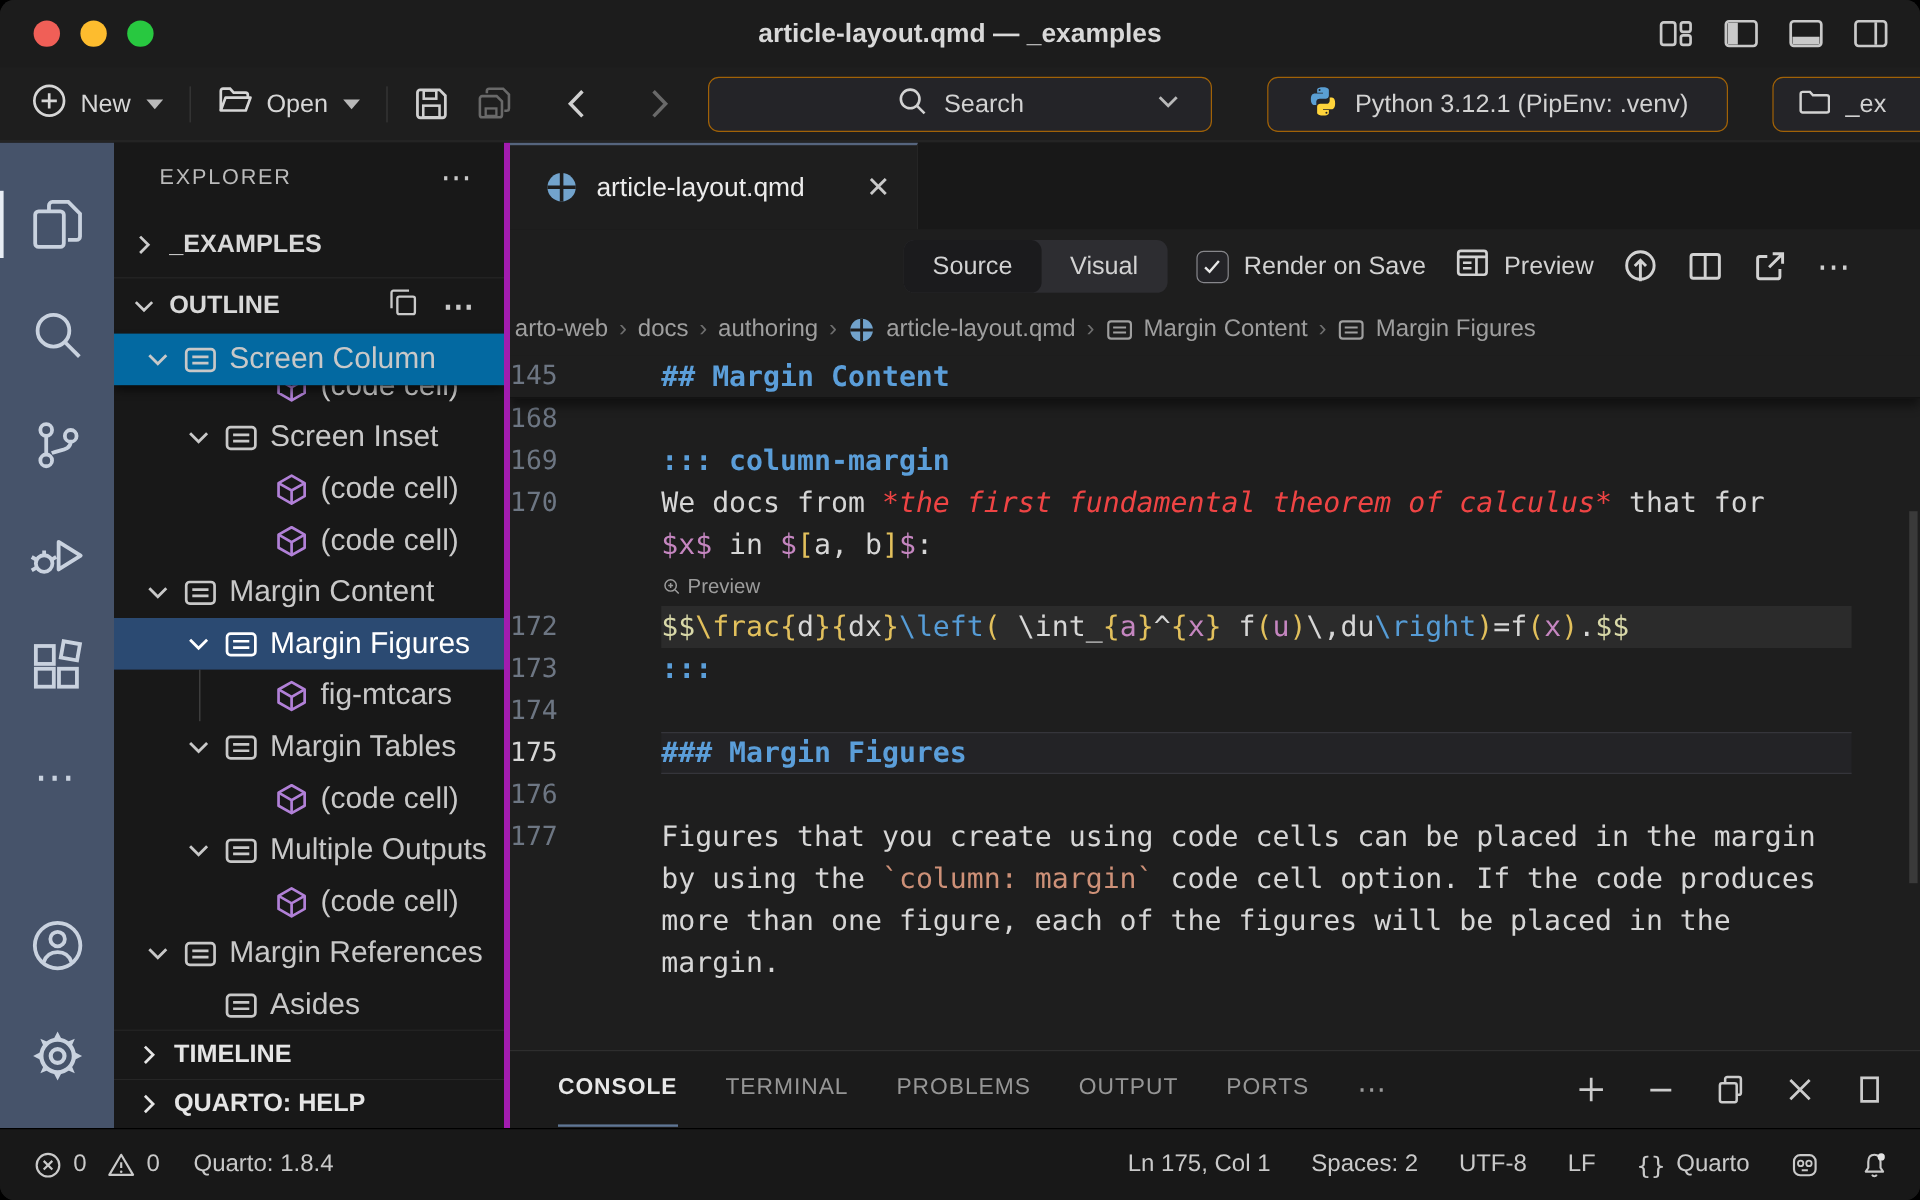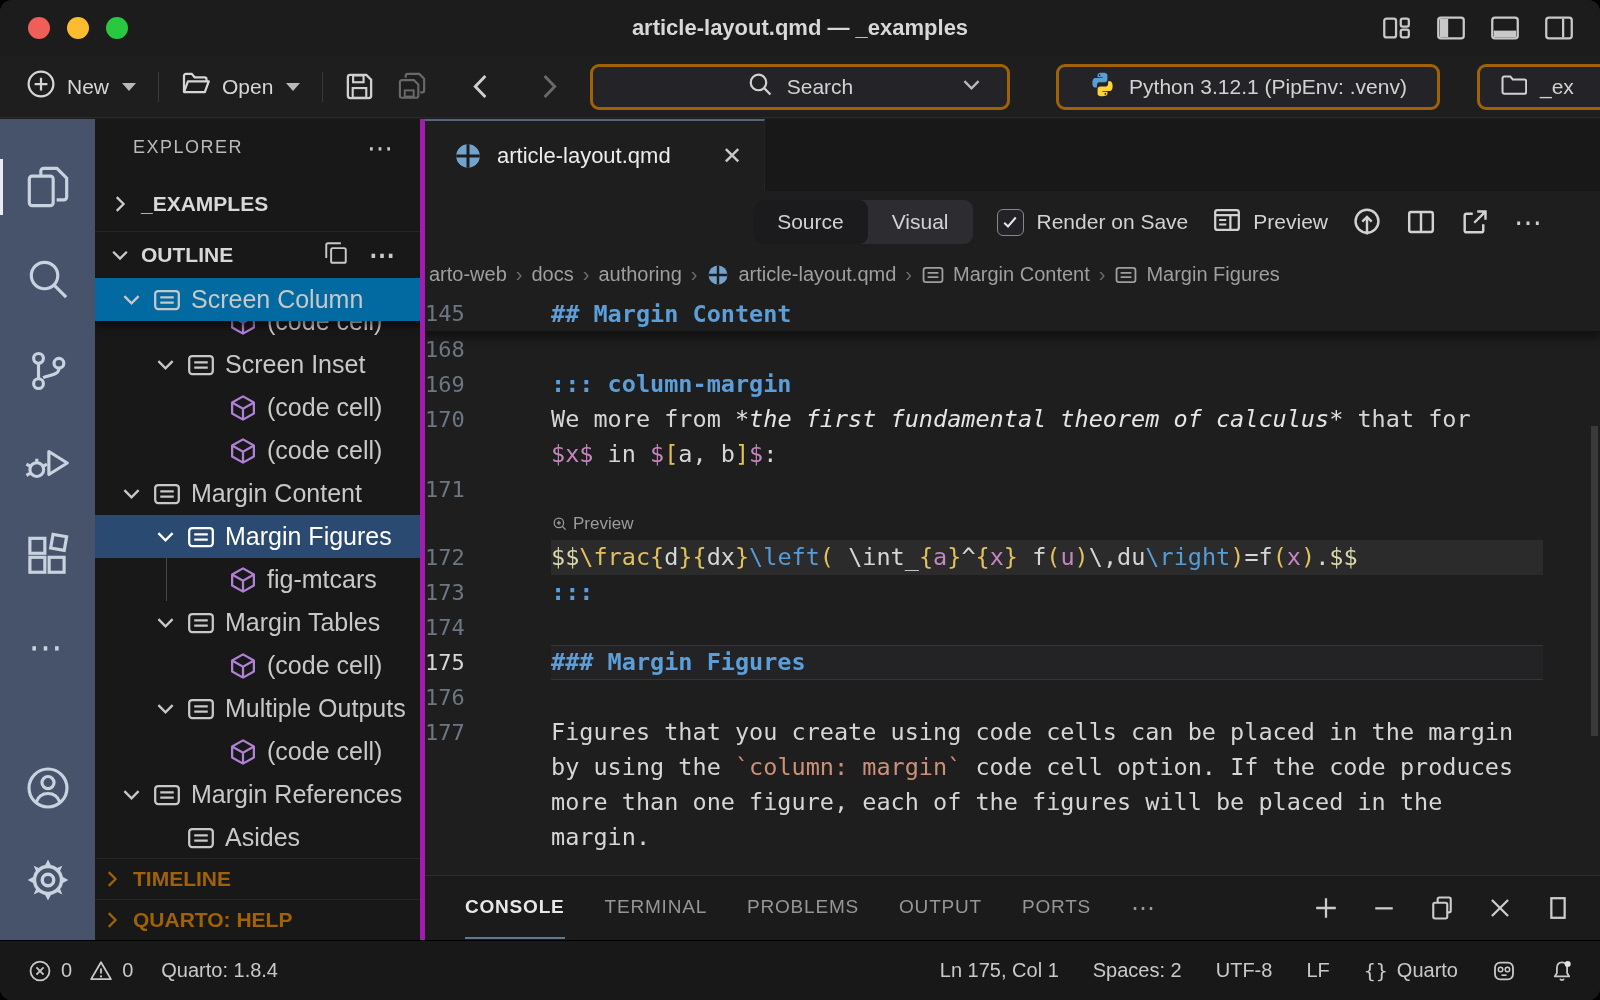--- a/index.html
+++ b/index.html
@@ -19,21 +19,21 @@
   
   .toolbar { position:relative; height:62px; background:#1e1e1e; border-bottom:1px solid #2a2a2a;
              display:flex; align-items:center; padding:0 14px; }
   .tbtn { display:flex; align-items:center; gap:11px; padding:0 12px; font-size:21px; color:#d6d6d6; }
   .tbtn svg { width:30px; height:30px; }
   .caret { width:0; height:0; border-left:7px solid transparent; border-right:7px solid transparent;
            border-top:8px solid #b9b9b9; margin-left:2px; }
   .tsep { width:1px; height:30px; background:#3a3a3a; margin:0 10px; }
   .icbtn { padding:0 11px; color:#d0d0d0; } .icbtn svg { width:31px; height:31px; display:block; }
   .dim { opacity:.42; }
-  .pill { position:absolute; top:8px; height:46px; border:3px solid #a16207; border-radius:9px;
+  .pill { position:absolute; top:8px; height:46px; border:1px solid #a16207; border-radius:9px;
           background:#242428; display:flex; align-items:center; font-size:21px; color:#d2d2d2; }
   .search-pill { left:50%; transform:translateX(-50%); width:420px; justify-content:center; gap:13px; }
   .search-pill .chev { position:absolute; right:22px; }
   .interp-pill { left:1056px; width:384px; justify-content:center; gap:13px; }
   .proj-pill { left:1477px; width:220px; padding-left:20px; gap:13px; }
   .pill svg { width:27px; height:27px; }
 
   
   .main { position:absolute; top:119px; bottom:60px; left:0; right:0; display:flex; }
 
@@ -64,22 +64,22 @@
   .trow .ticon { width:30px; height:30px; margin-right:9px; flex:none; }
   .trow .ticon svg { width:30px; height:30px; display:block; }
   .sec-c { color:#c8c8c8; } .cube-c { color:#b180d7; }
   .trow.selected { background:#2b4a72; color:#ffffff; }
   .trow.selected .sec-c { color:#ffffff; }
   .trow.sticky { position:relative; z-index:3; background:#0369a1; box-shadow:0 5px 7px rgba(0,0,0,.5); }
   .cliprow { height:22px; overflow:hidden; position:relative; z-index:1; }
   .cliprow .trow { transform:translateY(-21px); }
   .trow.guide::before { content:""; position:absolute; left:71px; top:0; bottom:0; width:1px; background:#474747; }
   .side-bottom { position:absolute; left:0; right:0; }
-  .sb-row { height:41px; display:flex; align-items:center; gap:8px; padding-left:4px; font-weight:700;
-            font-size:21px; color:#a16207; border-top:1px solid #262626; background:#181818; }
+  .sb-row { height:41px; display:flex; align-items:center; gap:8px; padding-left:16px; font-weight:700;
+            font-size:21px; color:#e5e5e5; border-top:1px solid #262626; background:#181818; }
   .sb-row svg { width:26px; height:26px; }
 
   
   .editor { flex:1; min-width:0; position:relative; background:#1e1e1e; }
   .tabstrip { height:72px; background:#181818; display:flex; }
   .tab { width:340px; background:#1e1e1e; border-top:2px solid #56657e; border-right:1px solid #252525;
          display:flex; align-items:center; padding:0 22px 0 28px; gap:14px; }
   .tab svg.qicon { width:30px; height:30px; flex:none; }
   .tab-title { font-size:22px; color:#ececec; }
   .tab-close { margin-left:auto; color:#c9c9c9; font-size:24px; }
@@ -110,21 +110,21 @@
   .gutter { width:75px; flex:none; text-align:left; color:#6d7683; font-size:22px; }
   .codewrap { flex:1; margin-left:51px; margin-right:57px; min-width:0; }
   .crow.sticky-line { height:36px; line-height:36px; position:relative; z-index:3; background:#1e1e1e;
                       border-bottom:1px solid #121212; box-shadow:0 6px 8px rgba(0,0,0,.45); }
   .crow.band .codewrap { background:#2b2b2b; }
   .crow.current .codewrap { background:#232326; box-shadow:inset 0 1px 0 #35353b, inset 0 -1px 0 #35353b; }
   .crow.current .gutter { color:#d6d6d6; }
   .lens-row { height:33px; display:flex; align-items:center; gap:4px; padding-left:126px; font-size:17px;
               color:#9c9c9c; font-family:"Liberation Sans",sans-serif; }
   .lens-row svg { width:18px; height:18px; }
-  .tk-d { color:#d6d6d6; } .tk-h { color:#5b9ed9; font-weight:700; } .tk-i { color:#e5e5e5; font-style:italic; }
+  .tk-d { color:#d6d6d6; } .tk-h { color:#5b9ed9; font-weight:700; } .tk-i { color:#ef4444; font-style:italic; }
   .tk-m { color:#c586c0; } .tk-y { color:#e2c05c; } .tk-c { color:#d8d8a8; } .tk-b { color:#569cd6; }
   .tk-o { color:#ce9178; }
   .vslider { position:absolute; right:2px; top:130px; width:7px; height:310px; background:#3a3a3a; }
 
   
   .panel { position:absolute; bottom:0; left:0; right:0; height:65px; background:#1b1b1b;
            border-top:1px solid #2e2e2e; display:flex; align-items:center; padding-left:40px; }
   .ptab { font-size:19px; letter-spacing:.8px; color:#969696; margin-right:40px; height:63px;
           display:flex; align-items:center; border-bottom:2px solid transparent; }
   .ptab.active { color:#e8e8e8; font-weight:700; border-bottom-color:#5f7694; }
@@ -622,23 +622,22 @@
               </svg></span>
             <span>Margin Figures</span>
           </span>
         </div>
 
       <div class="codearea">
         <div id="code-lines">
             <div class="crow  sticky-line"><span class="gutter">145</span><span class="codewrap"><span class="tk-h">## Margin Content</span></span></div>
             <div class="crow "><span class="gutter">168</span><span class="codewrap"></span></div>
             <div class="crow "><span class="gutter">169</span><span class="codewrap"><span class="tk-h">::: column-margin</span></span></div>
-            <div class="crow "><span class="gutter">170</span><span class="codewrap"><span class="tk-d">We more from </span><span class="tk-i">*the first fundamental theorem of calculus*</span><span class="tk-d"> that for</span></span></div>
+            <div class="crow "><span class="gutter">170</span><span class="codewrap"><span class="tk-d">We docs from </span><span class="tk-i">*the first fundamental theorem of calculus*</span><span class="tk-d"> that for</span></span></div>
             <div class="crow "><span class="gutter"></span><span class="codewrap"><span class="tk-m">$x$</span><span class="tk-d"> in </span><span class="tk-m">$</span><span class="tk-y">[</span><span class="tk-d">a, b</span><span class="tk-y">]</span><span class="tk-m">$</span><span class="tk-d">:</span></span></div>
-            <div class="crow "><span class="gutter">171</span><span class="codewrap"></span></div>
             <div class="lens-row">
               <span style="width:18px;height:18px;display:inline-block"><svg viewBox="0 0 16 16">
                   <circle cx="7" cy="7" r="4.2" fill="none" stroke="currentColor" stroke-width="1.1"></circle>
                   <path d="M10.2 10.2 13 13M7 5.2v3.6M5.2 7h3.6" stroke="currentColor" stroke-width="1.1" fill="none"></path>
                 </svg></span>
               <span>Preview</span>
             </div>
             <div class="crow band"><span class="gutter">172</span><span class="codewrap"><span class="tk-c">$$</span><span class="tk-y">\frac{</span><span class="tk-d">d</span><span class="tk-y">}{</span><span class="tk-d">dx</span><span class="tk-y">}</span><span class="tk-b">\left</span><span class="tk-y">(</span><span class="tk-d"> </span><span class="tk-d">\int_</span><span class="tk-y">{</span><span class="tk-m">a</span><span class="tk-y">}</span><span class="tk-d">^</span><span class="tk-y">{</span><span class="tk-m">x</span><span class="tk-y">}</span><span class="tk-d"> f</span><span class="tk-y">(</span><span class="tk-m">u</span><span class="tk-y">)</span><span class="tk-d">\,du</span><span class="tk-b">\right</span><span class="tk-y">)</span><span class="tk-d">=f</span><span class="tk-y">(</span><span class="tk-m">x</span><span class="tk-y">)</span><span class="tk-d">.</span><span class="tk-c">$$</span></span></div>
             <div class="crow "><span class="gutter">173</span><span class="codewrap"><span class="tk-h">:::</span></span></div>
             <div class="crow "><span class="gutter">174</span><span class="codewrap"></span></div>

